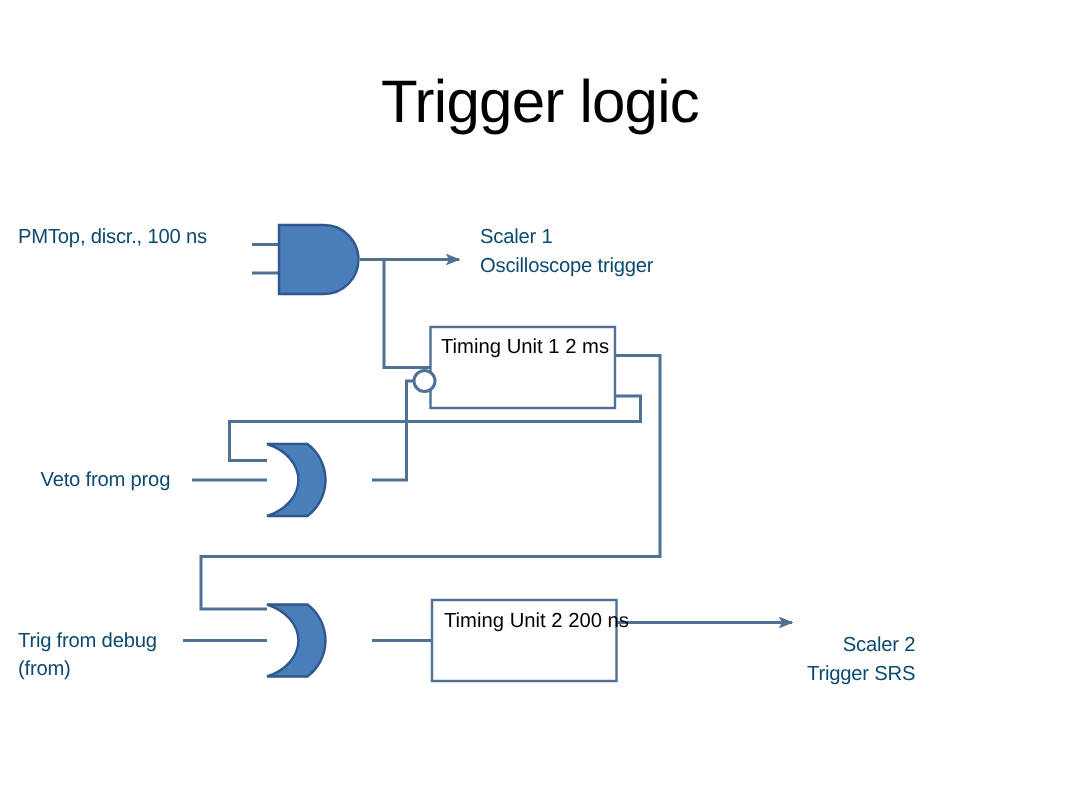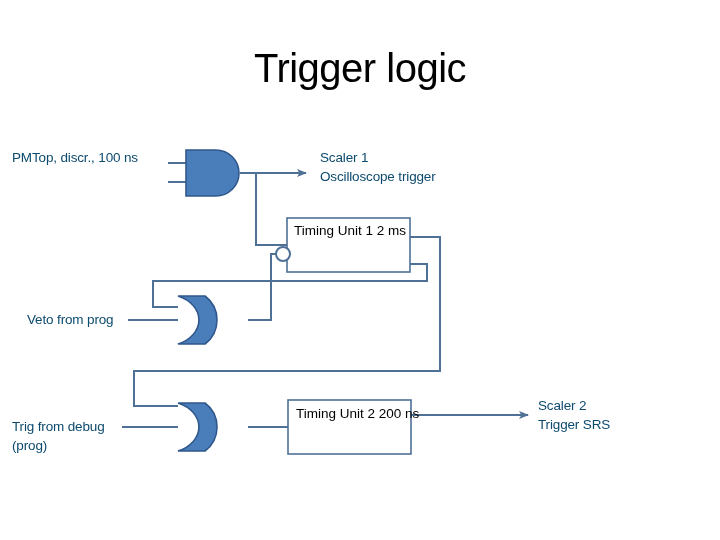--- a/index.html
+++ b/index.html
@@ -47,21 +47,21 @@
     font-size: 40px;
     font-weight: 400;
     color: #000000;
     letter-spacing: -0.5px;
   }
   #label-pmtop  { left: 12px; top: 148px; }
   #label-pmbot  { left: 12px; top: 167px; }
   #label-scaler1 { left: 320px; top: 148px; }
   #label-veto   { left: 12px; top: 310px; margin-left: 15px; }
   #label-trig   { left: 12px; top: 417px; }
-  #label-scaler2 { left: 538px; top: 396px; }
+  #label-scaler2 { left: 538px; top: 420px; text-align: right; }
   .boxtext {
     position: absolute;
     font-family: "Liberation Sans", sans-serif;
     font-size: 13.5px;
     line-height: 21px;
     color: #000000;
     white-space: nowrap;
   }
   #tu1-text { left: 294px; top: 220px; }
   #tu2-text { left: 296px; top: 403px; }
@@ -141,21 +141,21 @@
     <span class="l2">Scaler 1</span>
     <span class="l2">Oscilloscope trigger</span>
   </div>
 
   <div class="lbl" id="label-veto">
     <span class="l2">Veto from prog</span>
   </div>
 
   <div class="lbl" id="label-trig">
     <span class="l2">Trig from debug</span>
-    <span class="l2">(prog)</span>
+    <span class="l2">(from)</span>
   </div>
 
   <div class="lbl" id="label-scaler2">
     <span class="l2">Scaler 2</span>
     <span class="l2">Trigger SRS</span>
   </div>
 
   <div class="boxtext" id="tu1-text">
     <span class="l2">Timing Unit 1</span>
     <span class="l2">2 ms</span>

